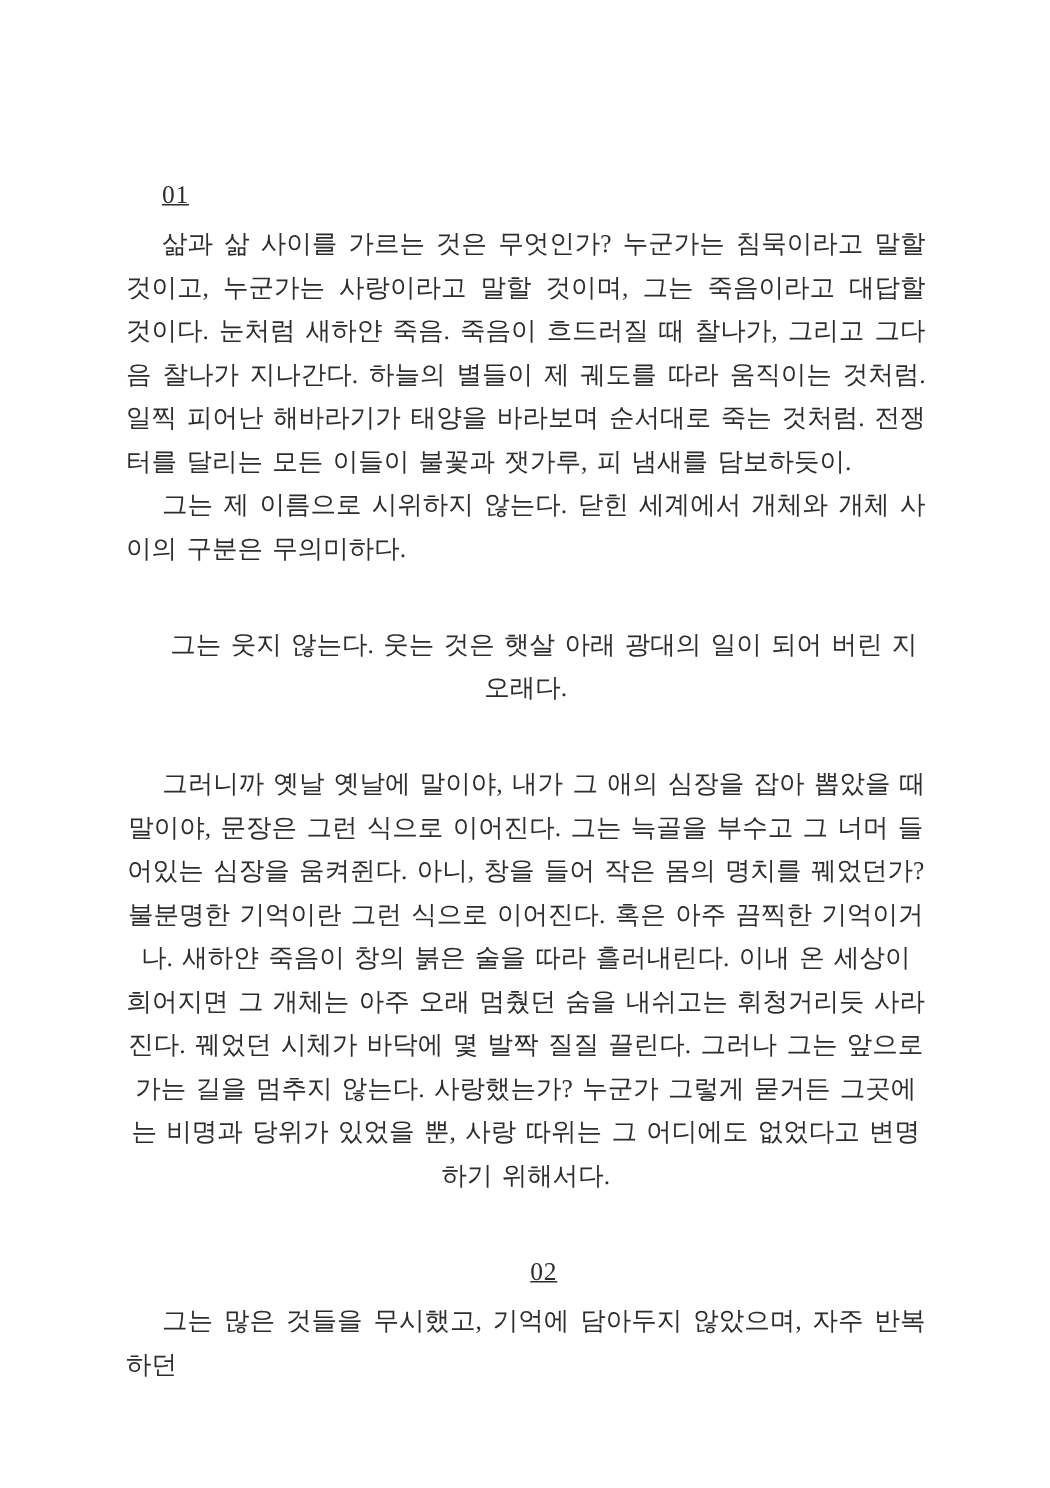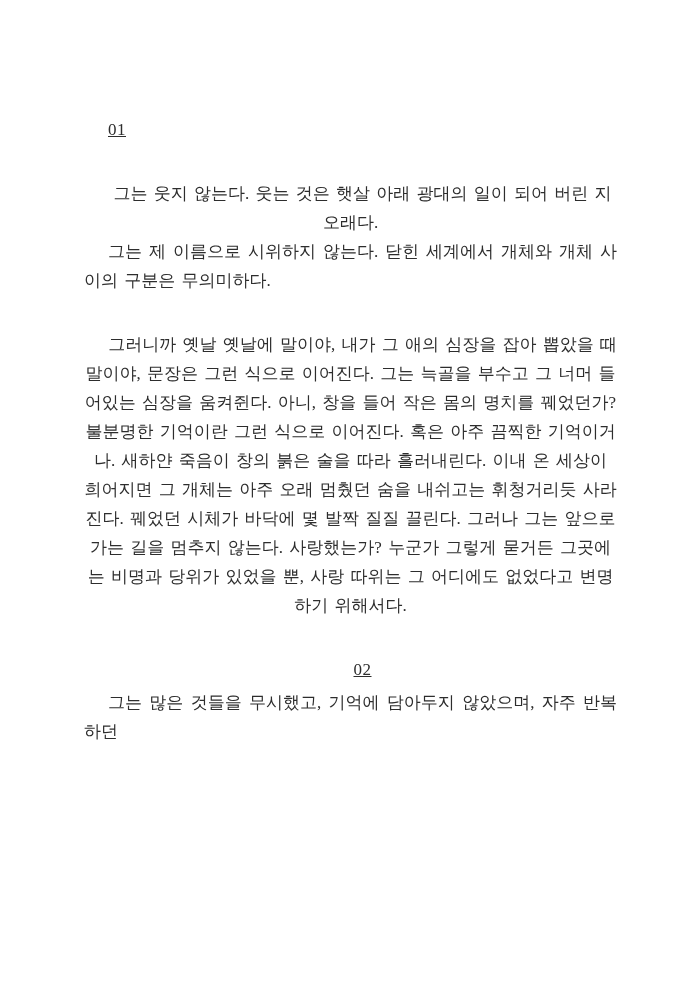--- a/index.html
+++ b/index.html
@@ -51,24 +51,25 @@
   }
 </style>
 </head>
 <body>
 
 <div class="page">
   <div class="content">
 
     <h2 class="section-number">01</h2>
 
+    <p class="para">삶과 삶 사이를 가르는 것은 무엇인가? 누군가는 침묵이라고 말할 것이고, 누군가는 사랑이라고 말할 것이며, 그는 죽음이라고 대답할 것이다. 눈처럼 새하얀 죽음. 죽음이 흐드러질 때 찰나가, 그리고 그다음 찰나가 지나간다. 하늘의 별들이 제 궤도를 따라 움직이는 것처럼. 일찍 피어난 해바라기가 태양을 바라보며 순서대로 죽는 것처럼. 전쟁터를 달리는 모든 이들이 불꽃과 잿가루, 피 냄새를 담보하듯이.</p>
+
+    <p class="para">그는 제 이름으로 시위하지 않는다. 닫힌 세계에서 개체와 개체 사이의 구분은 무의미하다.</p>
 
     <p class="para gap-before">그는 웃지 않는다. 웃는 것은 햇살 아래 광대의 일이 되어 버린 지 오래다.</p>
-
-    <p class="para">그는 제 이름으로 시위하지 않는다. 닫힌 세계에서 개체와 개체 사이의 구분은 무의미하다.</p>
 
     <p class="para gap-before">그러니까 옛날 옛날에 말이야, 내가 그 애의 심장을 잡아 뽑았을 때 말이야, 문장은 그런 식으로 이어진다. 그는 늑골을 부수고 그 너머 들어있는 심장을 움켜쥔다. 아니, 창을 들어 작은 몸의 명치를 꿰었던가? 불분명한 기억이란 그런 식으로 이어진다. 혹은 아주 끔찍한 기억이거나. 새하얀 죽음이 창의 붉은 술을 따라 흘러내린다. 이내 온 세상이 희어지면 그 개체는 아주 오래 멈췄던 숨을 내쉬고는 휘청거리듯 사라진다. 꿰었던 시체가 바닥에 몇 발짝 질질 끌린다. 그러나 그는 앞으로 가는 길을 멈추지 않는다. 사랑했는가? 누군가 그렇게 묻거든 그곳에는 비명과 당위가 있었을 뿐, 사랑 따위는 그 어디에도 없었다고 변명하기 위해서다.</p>
 
     <h2 class="section-number gap-before">02</h2>
 
     <p class="para force-last">그는 많은 것들을 무시했고, 기억에 담아두지 않았으며, 자주 반복하던</p>
 
   </div>
 </div>
 

